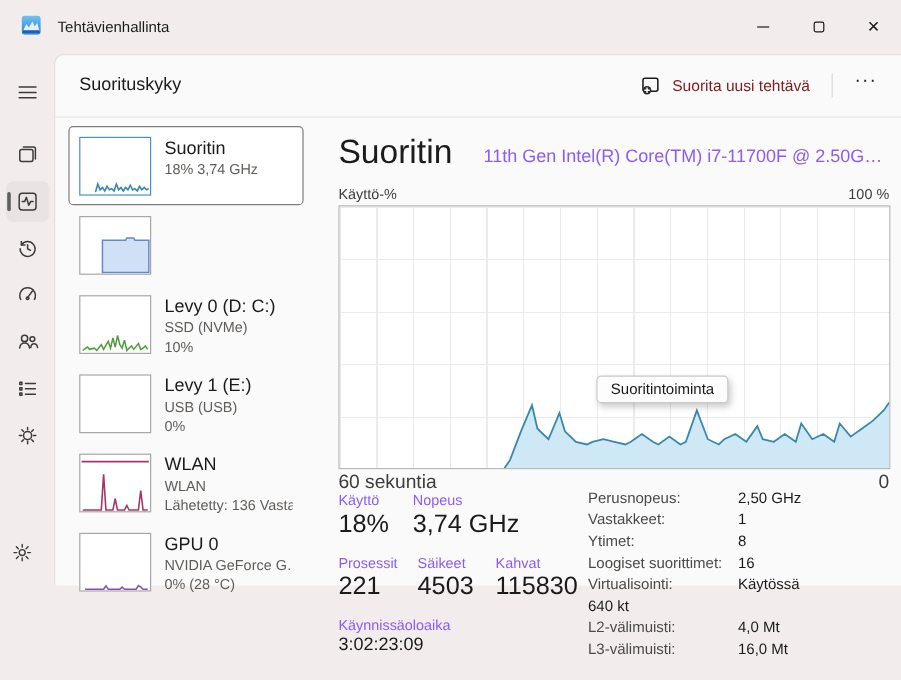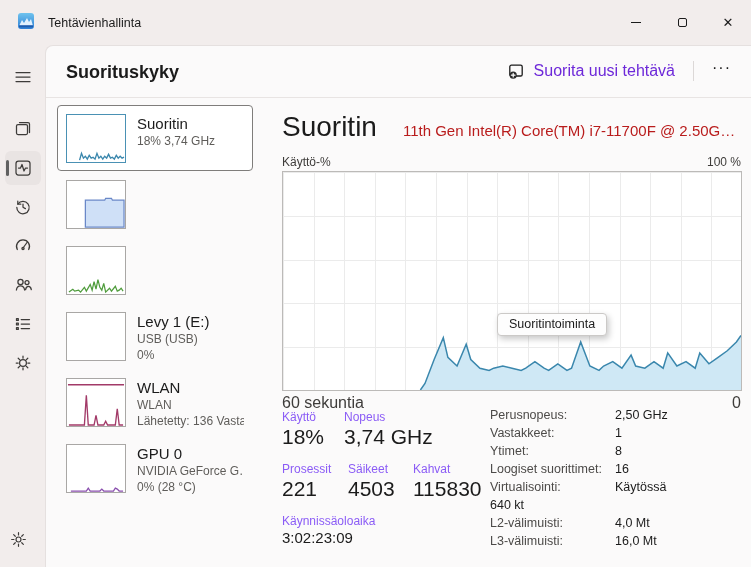--- a/index.html
+++ b/index.html
@@ -1,19 +1,19 @@
 <!DOCTYPE html>
 <html><head>
 <meta charset="utf-8">
 <style>
   * { margin:0; padding:0; box-sizing:border-box; }
   html,body { width:751px; height:567px; overflow:hidden;
     font-family:"Liberation Sans","DejaVu Sans",sans-serif;
     background:#f2edec; color:#1b1b1b; font-size:13px; }
-  .app { position:relative; width:751px; height:567px; }
+  .app { position:relative; width:751px; height:488px; }
 
   
   .titlebar { position:absolute; top:0; left:0; right:0; height:45px; }
   .tb-left { position:absolute; left:18px; top:13px; display:flex; align-items:center; gap:14px; }
   .tb-title { font-size:12.5px; }
   .win-controls { position:absolute; right:0; top:0; height:45px; display:flex; }
   .win-btn { width:46px; height:45px; display:flex; align-items:center; justify-content:center;
     background:none; border:none; cursor:pointer; }
   .min-glyph { display:block; width:10px; height:1px; background:#1b1b1b; }
   .max-glyph { display:block; width:9px; height:9px; border:1px solid #1b1b1b; border-radius:2px; }
@@ -27,24 +27,24 @@
   .rail-btn.selected { background:#e9e4e3; }
   .rail-btn.selected .accent-bar { position:absolute; left:1px; top:9px; width:3px; height:16px;
     border-radius:2px; background:#606060; }
   .rail-btn svg { stroke:#3d3b39; fill:none; stroke-width:1.25; stroke-linecap:round; stroke-linejoin:round; }
   .rail-settings { position:absolute; bottom:6px; left:0; }
 
   
   .content { position:absolute; left:45px; top:45px; right:0; bottom:0; background:#fbfafa;
     border-top-left-radius:8px; border-top:1px solid #e5e0df; border-left:1px solid #e5e0df; }
   .content-header { position:relative; height:52px; border-bottom:1px solid #e8e4e3; }
-  .ch-title { position:absolute; left:20px; top:16px; font-size:18px; font-weight:700; }
+  .ch-title { position:absolute; left:20px; top:16px; font-size:15px; font-weight:400; }
   .ch-right { position:absolute; right:10px; top:9px; display:flex; align-items:center; }
   .run-task-btn { display:flex; align-items:center; gap:9px; border:none; background:none;
-    font-size:16px; color:#6d28d9; padding:7px 10px; border-radius:5px; cursor:pointer;
+    font-size:13px; color:#7f1d1d; padding:7px 10px; border-radius:5px; cursor:pointer;
     font-family:inherit; }
   .ch-divider { width:1px; height:20px; background:#dcd8d7; margin:0 8px; }
   .more-btn { border:none; background:none; font-size:16px; letter-spacing:1px; cursor:pointer;
     padding:4px 10px 10px 10px; color:#1b1b1b; }
 
   
   .perf-list { position:absolute; left:11px; top:59px; width:215px; }
   .perf-item { position:relative; height:66px; border-radius:4px; padding:8px 8px 8px 8px;
     display:flex; gap:11px; cursor:pointer; border:1px solid transparent; width:196px; }
   .perf-item.selected { background:#ffffff; border:1px solid #7f7d7b; }
@@ -53,21 +53,21 @@
   .mini-chart svg { display:block; width:100%; height:100%; }
   .perf-text { min-width:0; padding-top:0px; }
   .perf-title { font-size:15px; line-height:19px; white-space:nowrap; }
   .perf-sub { font-size:12px; line-height:16px; color:#5f5d5a; white-space:nowrap; overflow:hidden; }
 
   
   .main { position:absolute; left:236px; top:52px; right:9px; bottom:0; }
   .main-title-row { position:absolute; left:0; top:13px; right:0; display:flex;
     align-items:flex-end; gap:26px; }
   .main-title { font-size:28px; font-weight:400; line-height:32px; }
-  .main-subtitle { font-size:15px; color:#b91c1c; padding-bottom:4px; white-space:nowrap;
+  .main-subtitle { font-size:15px; color:#8b5cf6; padding-bottom:4px; white-space:nowrap;
     overflow:hidden; flex:1; }
   .axis-top { position:absolute; left:0; right:1px; top:57px; display:flex;
     justify-content:space-between; font-size:12px; color:#3e3c3a; }
   .chart { position:absolute; left:0; top:73px; width:460px; height:220px;
     border:1px solid #bcbab8;
     background:
       repeating-linear-gradient(to right, #ebebeb 0 1px, transparent 1px 30.6px),
       repeating-linear-gradient(to bottom, #ebebeb 0 1px, transparent 1px 43.8px),
       #ffffff; }
   .chart svg { position:absolute; inset:0; width:100%; height:100%; }
@@ -223,20 +223,25 @@
             </svg>
         </span>
       </div>
 
       <div class="perf-item">
         <span class="mini-chart">
           <svg viewBox="0 0 60 49" preserveAspectRatio="none">
             <polyline points="2,47 6,44 8,46 12,45 14,47 18,42 20,46 24,39 26,45 28,36 30,44 32,34 34,42 36,45 38,38 40,47 44,43 46,46 50,41 52,46 54,45 56,43 58,46" fill="none" stroke="#4f9c3c" stroke-width="1.3"></polyline>
             </svg>
         </span>
+        <span class="perf-text">
+          <span class="perf-title" style="display:block">Levy 0 (D: C:)</span>
+          <span class="perf-sub" style="display:block">SSD (NVMe)</span>
+          <span class="perf-sub" style="display:block">10%</span>
+        </span>
       </div>
 
       <div class="perf-item">
         <span class="mini-chart">
           <svg viewBox="0 0 60 49" preserveAspectRatio="none"></svg>
         </span>
         <span class="perf-text">
           <span class="perf-title" style="display:block">Levy 1 (E:)</span>
           <span class="perf-sub" style="display:block">USB (USB)</span>
           <span class="perf-sub" style="display:block">0%</span>

